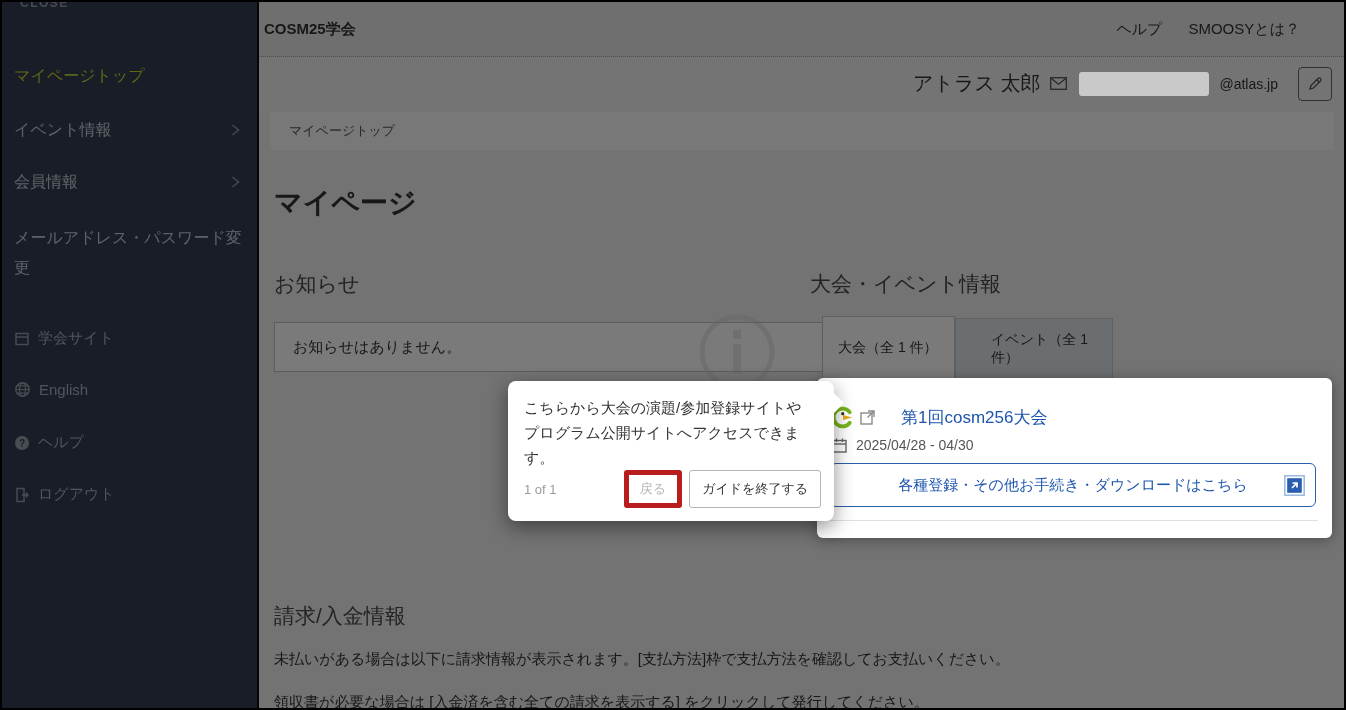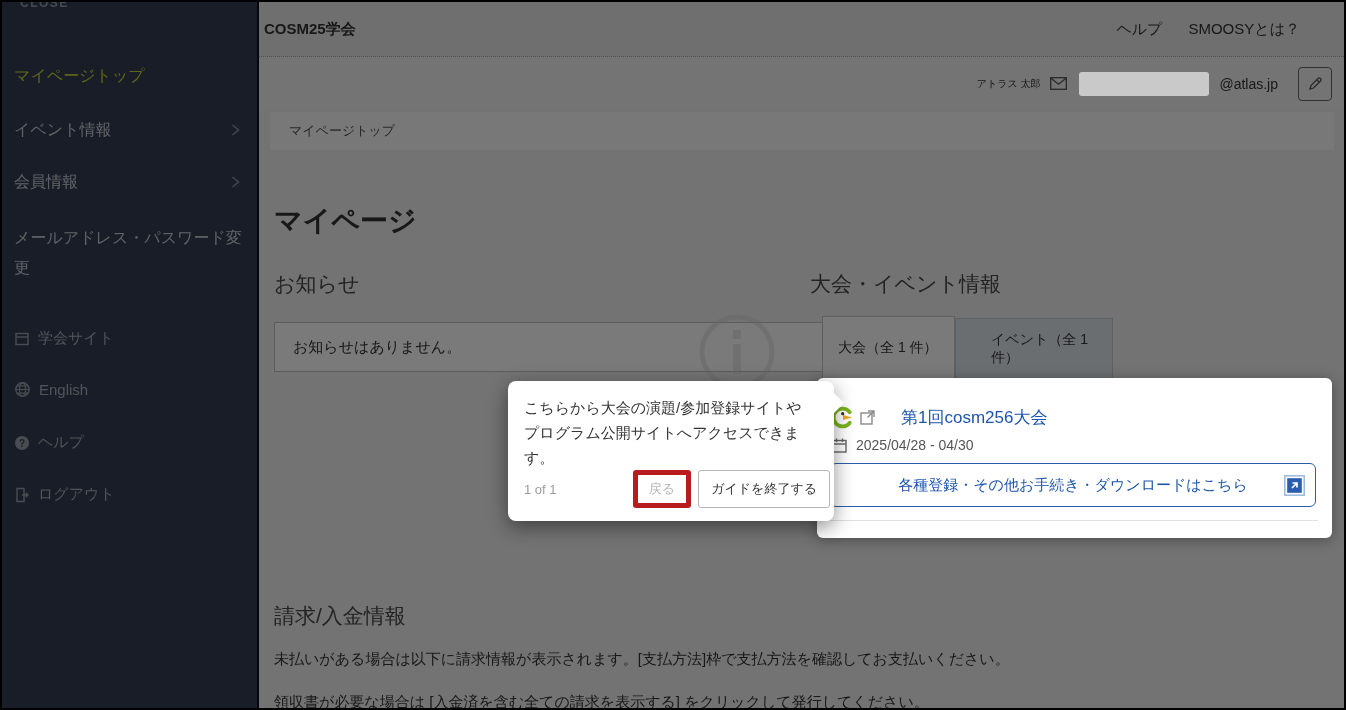--- a/index.html
+++ b/index.html
@@ -25,29 +25,29 @@
 
   
   .main{position:absolute;left:257px;top:0;width:1085px;height:706px;background:#f0f0f0;overflow:hidden;}
   .topbar{position:absolute;left:0;top:0;width:100%;height:55px;background:#e8e8e8;border-bottom:1px dotted #aaa;
     display:flex;align-items:center;}
   .society{font-size:15px;font-weight:700;color:#333;margin-left:5px;}
   .topbar-links{margin-left:auto;display:flex;gap:26px;padding-right:44px;font-size:15px;color:#333;}
   .topbar-links span{cursor:pointer;}
   .userbar{position:absolute;left:0;top:55px;width:100%;height:53px;background:#f2f2f2;
     display:flex;align-items:center;justify-content:flex-end;padding-right:12px;gap:10px;}
-  .user-name{font-size:10px;color:#333;margin-left:40px;}
+  .user-name{font-size:20px;color:#333;margin-left:40px;}
   .redact{width:130px;height:24px;background:#c9c9c9;border-radius:3px;position:relative;z-index:25;margin-left:2px;}
   .email-domain{font-size:14px;color:#333;margin-right:10px;}
   .edit-btn{width:34px;height:34px;border:1px solid #666;border-radius:4px;background:transparent;
     display:flex;align-items:center;justify-content:center;cursor:pointer;}
 
   .breadcrumb{position:absolute;left:11px;top:110px;width:1064px;height:38px;background:#fbfbfb;
     font-size:13px;color:#555;line-height:38px;padding-left:19px;}
-  .page-title{position:absolute;left:15px;top:200px;font-size:28px;font-weight:700;color:#333;}
+  .page-title{position:absolute;left:15px;top:182px;font-size:28px;font-weight:700;color:#333;}
 
   .section-h{position:absolute;font-size:21px;font-weight:400;color:#4a4a4a;}
   .news-h{left:15px;top:268px;}
   .events-h{left:551px;top:268px;}
 
   .news-box{position:absolute;left:15px;top:320px;width:571px;height:50px;background:#fff;border:1px solid #c3c3c3;
     font-size:15px;color:#333;line-height:48px;padding-left:18px;}
   .news-watermark{position:absolute;left:438px;top:310px;opacity:.75;}
 
   .tab{position:absolute;display:flex;align-items:center;font-size:14px;color:#333;cursor:pointer;margin-left:12px;}
@@ -72,21 +72,21 @@
   .billing-p2{position:absolute;left:15px;top:691px;font-size:15px;color:#333;}
 
   
   .overlay{position:absolute;inset:0;background:var(--overlay);z-index:10;}
   .tooltip{position:absolute;left:506px;top:379px;width:326px;height:140px;background:#fff;border-radius:8px;
     box-shadow:0 6px 20px rgba(0,0,0,.45);z-index:30;}
   .tooltip .arrow{position:absolute;right:-10px;top:12px;width:0;height:0;
     border-top:10px solid transparent;border-bottom:10px solid transparent;border-left:10px solid #fff;}
   .tooltip-body{padding:15px 16px 0 16px;font-size:15px;color:#333;line-height:1.65;}
   .tooltip-body span{display:block;}
-  .tooltip-footer{position:absolute;left:16px;right:4px;bottom:13px;display:flex;align-items:center;}
+  .tooltip-footer{position:absolute;left:16px;right:13px;bottom:13px;display:flex;align-items:center;}
   .step-count{font-size:13px;color:#9b9b9b;}
   .tt-buttons{margin-left:auto;display:flex;gap:7px;}
   .btn-back{font-size:13px;color:#b5b5b5;background:#fff;border:5px solid #b91c1c;border-radius:3px;padding:5px 11px;}
   .btn-finish{font-size:13px;color:#333;background:#fff;border:1px solid #b5b5b5;border-radius:3px;padding:5px 12px;cursor:pointer;}
 
   svg{display:block;}
 </style>
 </head>
 <body>
 

